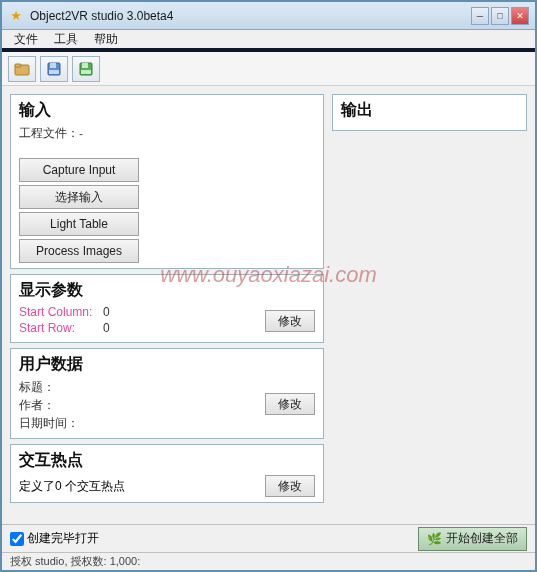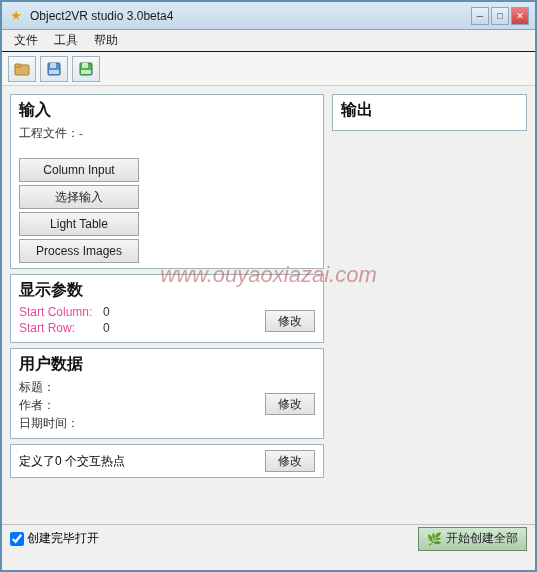--- a/index.html
+++ b/index.html
@@ -53,21 +53,21 @@
     }
     .tb-btn.close-btn { background: linear-gradient(to bottom, #f08080, #cc4444); color: white; }
 
     
     .menu-bar {
       background: #f0f0f0;
       height: 22px;
       display: flex;
       align-items: center;
       padding: 0 4px;
-      border-bottom: 1px solid #0f172a;
+      border-bottom: 4px solid #0f172a;
     }
     .menu-item {
       padding: 2px 8px;
       font-size: 12px;
       color: #222;
       cursor: pointer;
     }
 
     
     .toolbar {
@@ -355,21 +355,21 @@
 
     <div class="left-col">
 
       <div class="panel-box">
         <div class="panel-title">输入</div>
         <div class="input-row">
           <span class="input-label">工程文件：</span>
           <span class="input-value">-</span>
         </div>
         <div class="btn-group">
-          <button class="action-btn">Column Input</button>
+          <button class="action-btn">Capture Input</button>
           <button class="action-btn">选择输入</button>
           <button class="action-btn">Light Table</button>
           <button class="action-btn">Process Images</button>
         </div>
       </div>
 
       <div class="panel-box">
         <div class="panel-title">显示参数</div>
         <div style="display:flex; align-items:center; gap:6px;">
           <div style="flex:1;">
@@ -392,20 +392,21 @@
           <div style="flex:1;">
             <div class="user-row">标题：</div>
             <div class="user-row">作者：</div>
             <div class="user-row">日期时间：</div>
           </div>
           <button class="edit-btn" style="margin-top:14px;">修改</button>
         </div>
       </div>
 
       <div class="panel-box">
+        <div class="panel-title">交互热点</div>
         <div class="hotspot-row">
           <span style="flex:1;">定义了0 个交互热点</span>
           <button class="edit-btn">修改</button>
         </div>
       </div>
 
     </div>
 
     <div class="right-col">
 
@@ -422,16 +423,19 @@
         <input type="checkbox" checked="" style="width: 14px; height: 14px;">
         <span>创建完毕打开</span>
       </div>
     </div>
     <button class="start-btn">
       <span>🌿</span>
       <span>开始创建全部</span>
     </button>
   </div>
 
+  <div class="status-bar" style="bottom:0;height:18px;">
+    <span>授权 studio, 授权数: 1,000:</span>
+  </div>
 
   <div class="watermark">www.ouyaoxiazai.com</div>
 
 </div>
 
 </body></html>

